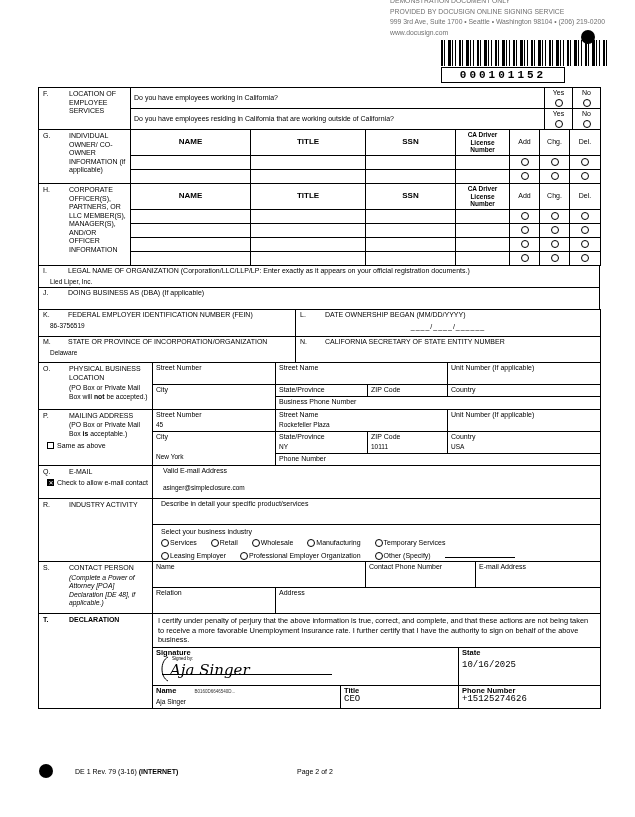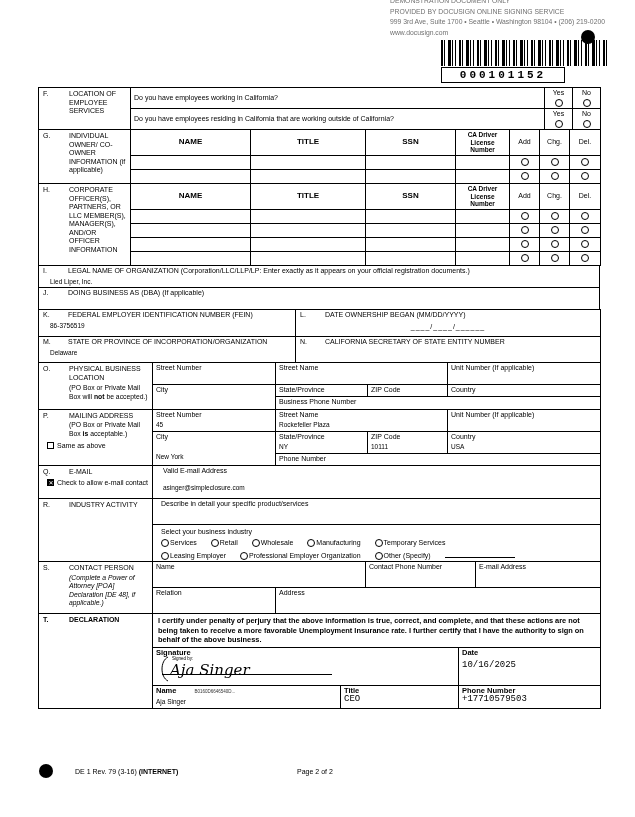--- a/index.html
+++ b/index.html
@@ -36,21 +36,21 @@
   .yn { text-align:center; padding-top:1px; }
   .yn .radio { margin-top:1px; }
   .checkbox { display:inline-block; width:7px; height:7px; border:1px solid #000; vertical-align:-1px; margin-right:3px; }
   .checkbox.checked { background:#000; position:relative; }
   .checkbox.checked::after { content:"\2715"; position:absolute; left:0.5px; top:-1px; color:#fff; font-size:6px; }
   .note { font-size:6.8px; }
   .radrow { margin-top:3px; white-space:nowrap; }
   .radopt { display:inline-block; margin-right:12px; }
   .radopt .radio { margin-right:1px; }
   .blankline { display:inline-block; width:70px; border-bottom:1px solid #000; height:7px; }
-  .decl { font-weight:bold; font-size:7.4px; line-height:9.5px; }
+  .decl { font-weight:normal; font-size:7.4px; line-height:9.5px; }
   .flab { font-weight:bold; font-size:7.5px; }
   .sig-script { font-family:"DejaVu Serif", serif; font-style:italic; font-size:15px; margin:2px 0 0 14px; }
   .sig-line { border-bottom:1px solid #000; width:170px; margin-left:6px; }
   .sig-id { font-size:4.5px; color:#333; margin-left:16px; }
   .signedby { font-size:4.5px; margin-left:16px; margin-top:-2px; }
   .datecell { font-family:"Liberation Mono", monospace; font-size:9px; }
   .dateblank { text-align:center; font-size:7px; margin-top:3px; letter-spacing:1px; }
 
   
   .mailto { position:absolute; left:0; top:744px; width:635px; text-align:center; font-size:8.6px; }
@@ -433,37 +433,37 @@
         <td colspan="2" style="height:38px;position:relative">
           <span class="flab">Signature</span>
           <div class="signedby">Signed by:</div>
           <div class="sig-script">Aja Singer</div>
           <div class="sig-line"></div>
           <svg width="10" height="26" style="position:absolute;left:6px;top:8px">
                 <path d="M9 1 C1 5 1 21 9 25" stroke="#000" stroke-width="1" fill="none"></path>
               </svg>
         </td>
         <td>
-          <div class="flab">Date</div>
+          <div class="flab">State</div>
           <div class="datecell" style="margin-top:4px">10/16/2025</div>
         </td>
       </tr>
       <tr>
         <td style="height:20px;position:relative">
           <span class="flab">Name</span>
           <span class="sig-id">B0160D6646540D...</span>
           <div class="val" style="padding-left:0">Aja Singer</div>
         </td>
         <td>
           <div class="flab">Title</div>
           <div class="mono">CEO</div>
         </td>
         <td>
           <div class="flab">Phone Number</div>
-          <div class="mono">+17710579503</div>
+          <div class="mono">+15125274626</div>
         </td>
       </tr>
     </tbody>
       </table>
 
   </div>
 
   <div class="regmark bl"></div>
   <div class="footline">
     <span>DE 1 Rev. 79 (3-16) </span><b>(INTERNET)</b>

